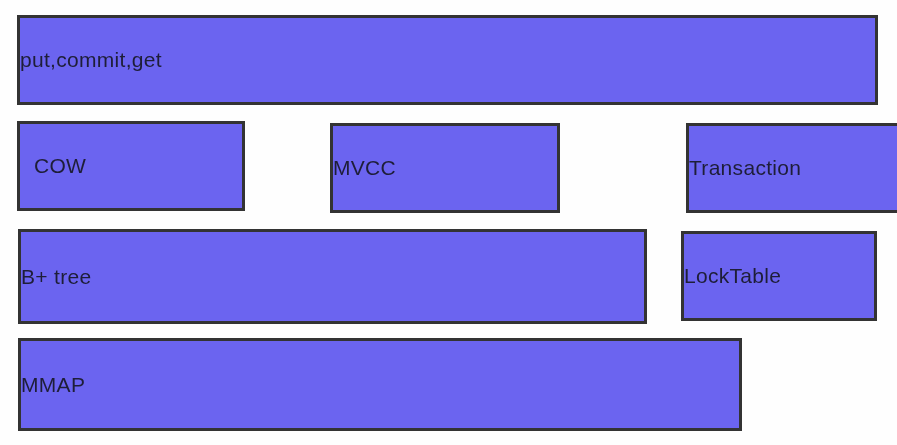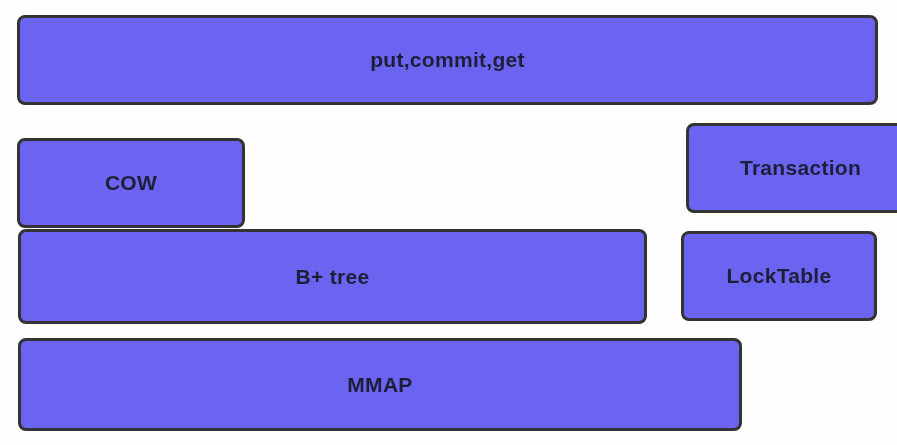--- a/index.html
+++ b/index.html
@@ -17,55 +17,56 @@
     position:relative;
     width:897px;
     height:445px;
     background:var(--page-bg);
     overflow:hidden;
   }
   .box{
     position:absolute;
     background:var(--box-fill);
     border:3px solid var(--box-border);
-    border-radius:8px;
+    border-radius:0;
     display:flex;
     align-items:center;
-    justify-content:center;
     box-sizing:border-box;
-    font-weight:bold;
   }
   .label{
     color:var(--label-color);
     font-size:21px;
     letter-spacing:0.3px;
     white-space:nowrap;
   }
   
   .box-api        {left:17px;  top:15px;  width:861px; height:90px;}
-  .box-cow        {left:17px;  top:138px; width:228px; height:90px;}
+  .box-cow        {left:17px;  top:121px; width:228px; height:90px;padding-left:14px;}
   .box-mvcc       {left:330px; top:123px; width:230px; height:90px;}
   .box-transaction{left:646px; top:123px; width:229px; height:90px;margin-left:40px;}
   .box-btree      {left:18px;  top:229px; width:629px; height:95px;}
   .box-locktable  {left:681px; top:231px; width:196px; height:90px;}
   .box-mmap       {left:18px;  top:338px; width:724px; height:93px;}
 </style>
 </head>
 <body>
 
 <div class="diagram">
 
   <div class="box box-api">
     <span class="label">put,commit,get</span>
   </div>
 
   <div class="box box-cow">
     <span class="label">COW</span>
   </div>
 
+  <div class="box box-mvcc">
+    <span class="label">MVCC</span>
+  </div>
 
   <div class="box box-transaction">
     <span class="label">Transaction</span>
   </div>
 
   <div class="box box-locktable">
     <span class="label">LockTable</span>
   </div>
 
   <div class="box box-btree">

